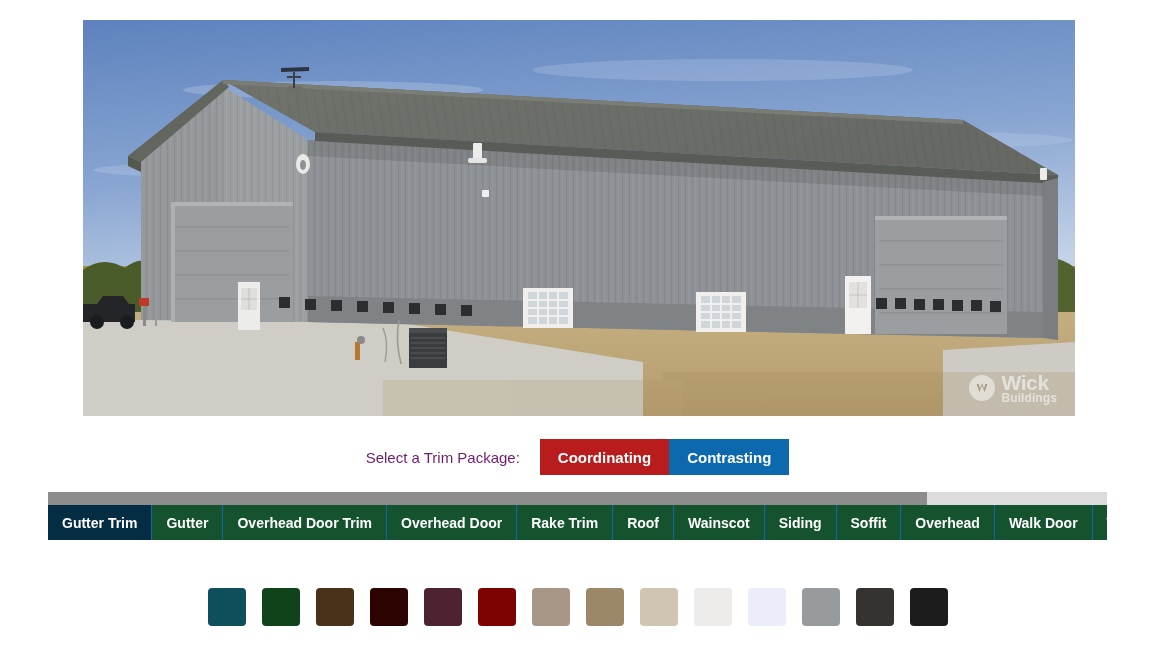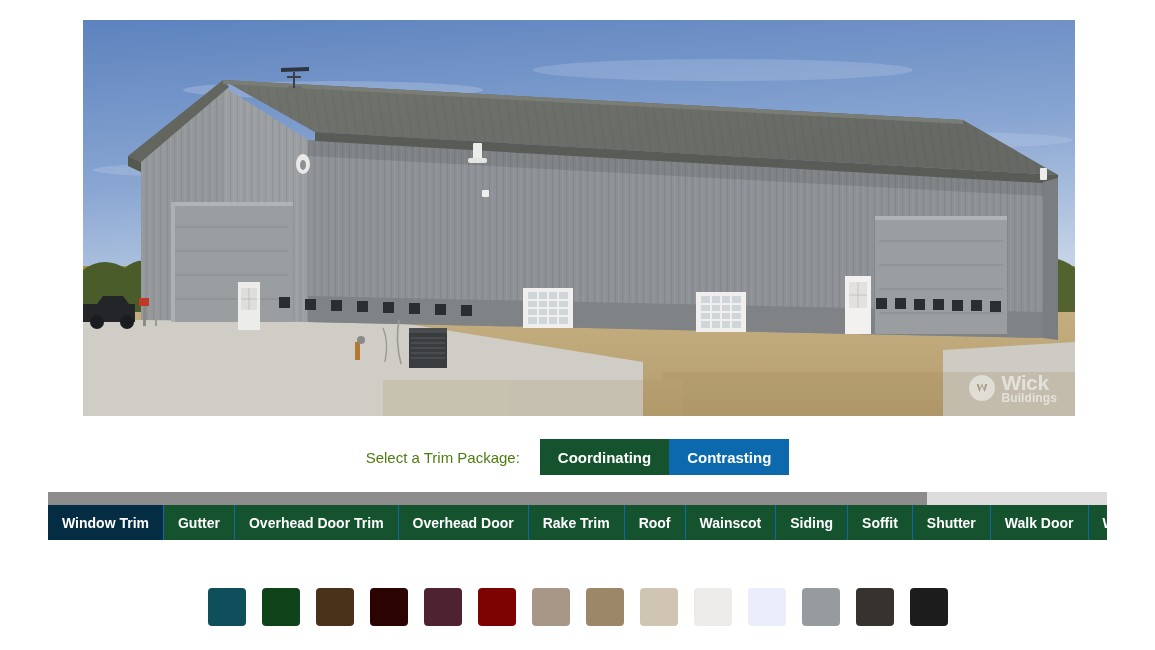--- a/index.html
+++ b/index.html
@@ -75,21 +75,21 @@
     left: 0;
     top: 438px;
     width: 1155px;
     height: 38px;
     display: flex;
     align-items: center;
     justify-content: center;
   }
   .trim-label {
     font-size: 15px;
-    color: #4d7c0f;
+    color: #701a75;
     margin-right: 20px;
     white-space: nowrap;
   }
   .trim-group { display: flex; height: 36px; }
   .trim-btn {
     display: flex;
     align-items: center;
     justify-content: center;
     padding: 0 18px;
     height: 36px;
@@ -391,40 +391,40 @@
       <span class="wm-text">
         <span class="wm-line1">Wick</span>
         <span class="wm-line2">Buildings</span>
       </span>
     </div>
   </div>
 
   <div class="trim-row">
     <span class="trim-label">Select a Trim Package:</span>
     <div class="trim-group">
-      <button class="trim-btn" style="background: #14532d;">Coordinating</button>
+      <button class="trim-btn" style="background: #b91c1c;">Coordinating</button>
       <button class="trim-btn" style="background: rgb(12, 105, 174);">Contrasting</button>
     </div>
   </div>
 
   <div class="tabs-region">
     <div class="tab-scrollbar">
       <div class="tab-scrollbar-thumb" style="width: 83%;"></div>
     </div>
     <div class="tabs">
-      <div class="tab active">Window Trim</div>
+      <div class="tab active">Gutter Trim</div>
       <div class="tab">Gutter</div>
       <div class="tab">Overhead Door Trim</div>
       <div class="tab">Overhead Door</div>
       <div class="tab">Rake Trim</div>
       <div class="tab">Roof</div>
       <div class="tab">Wainscot</div>
       <div class="tab">Siding</div>
       <div class="tab">Soffit</div>
-      <div class="tab">Shutter</div>
+      <div class="tab">Overhead</div>
       <div class="tab">Walk Door</div>
       <div class="tab">Window</div>
     </div>
   </div>
 
   <div class="swatches">
     <div class="swatch" style="background: rgb(15, 79, 92);"></div>
     <div class="swatch" style="background: rgb(17, 67, 26);"></div>
     <div class="swatch" style="background: rgb(74, 49, 25);"></div>
     <div class="swatch" style="background: rgb(43, 4, 2);"></div>

